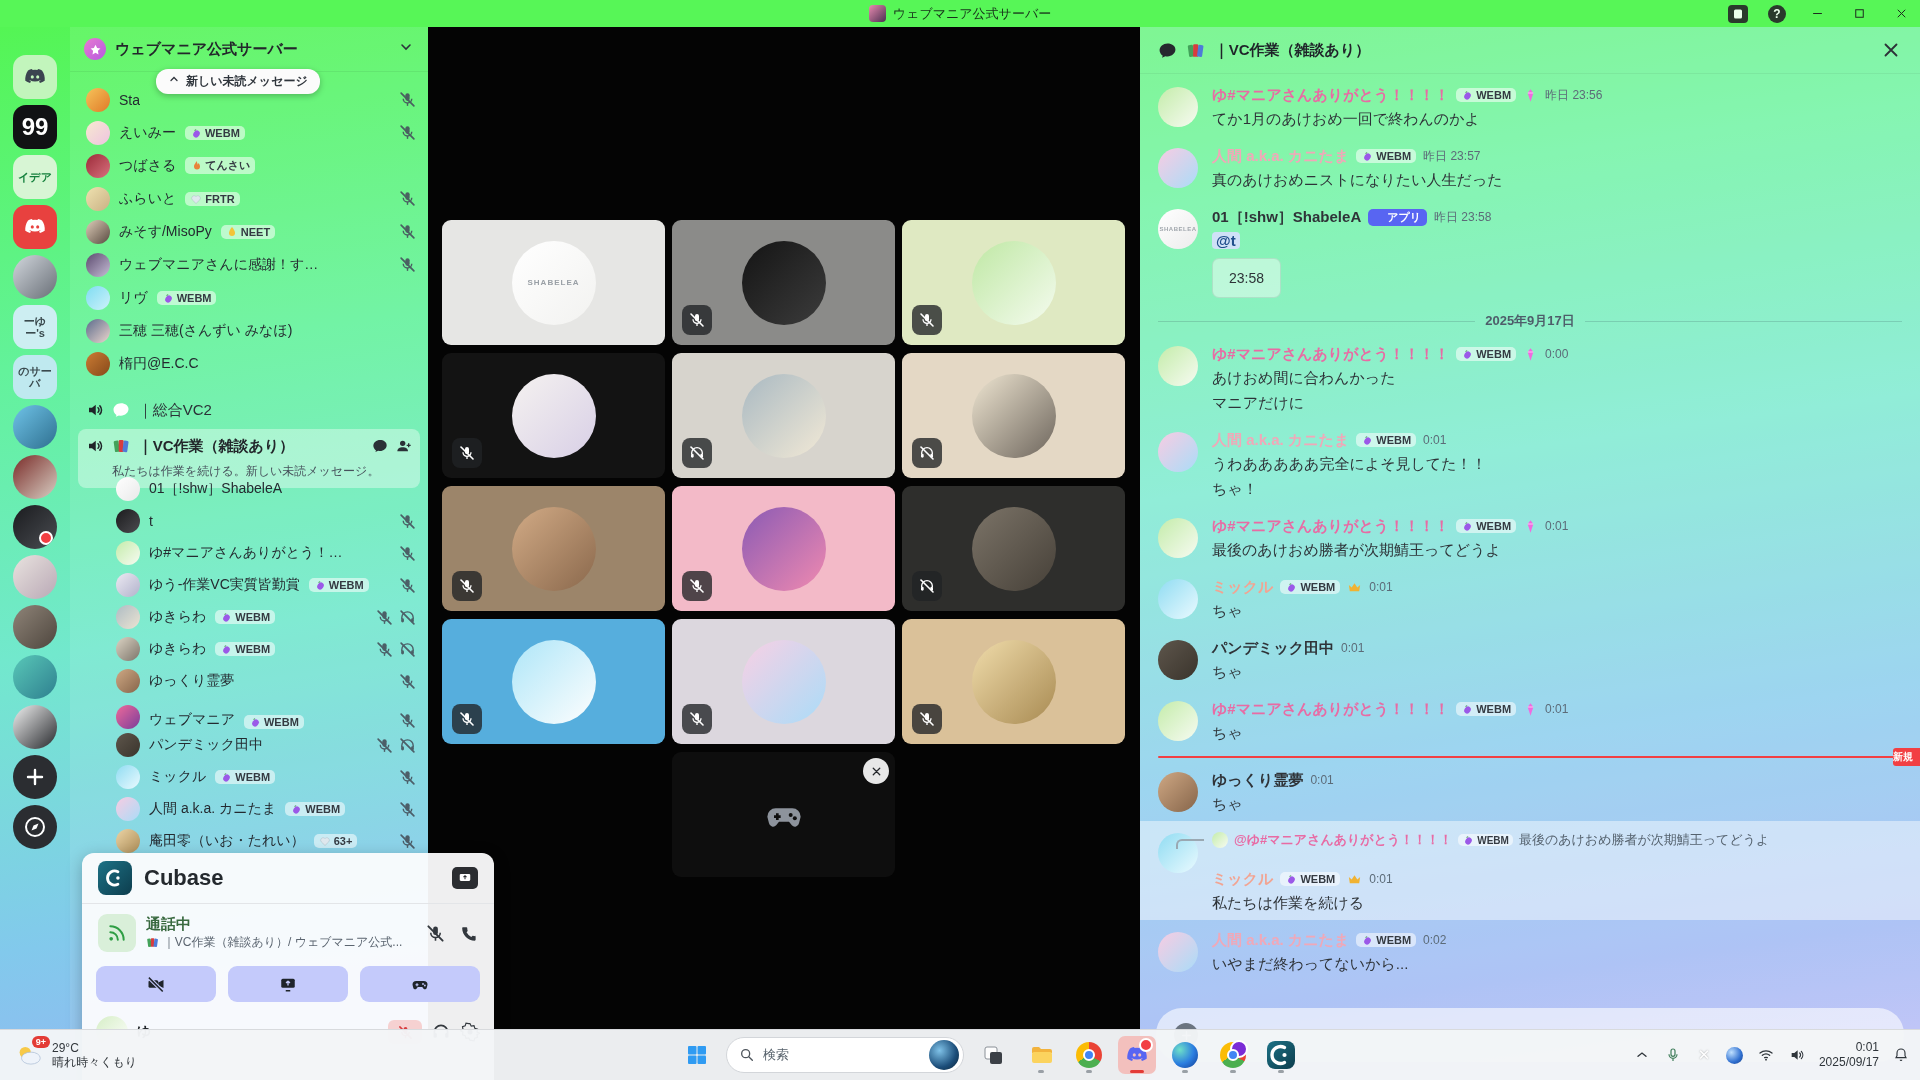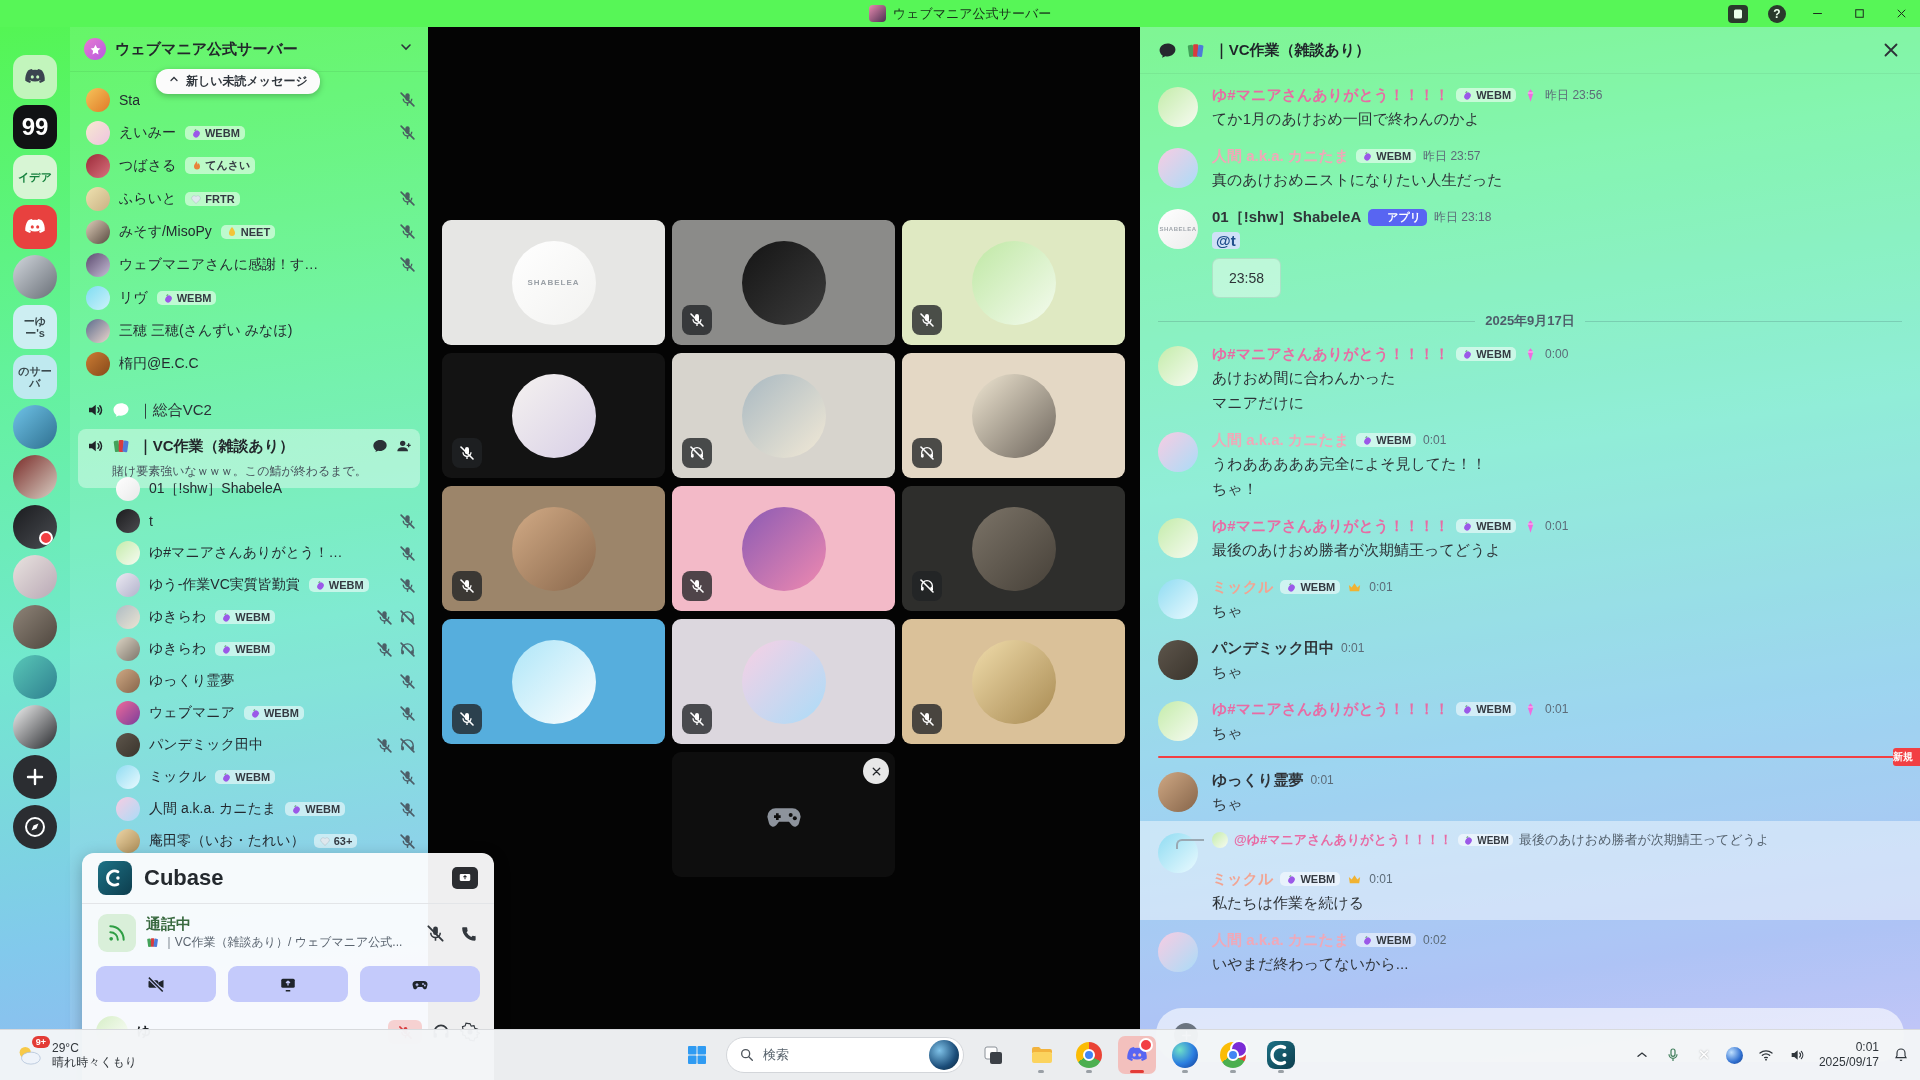--- a/index.html
+++ b/index.html
@@ -435,21 +435,21 @@
             <span style="flex:1;white-space:nowrap;overflow:hidden">｜VC作業（雑談あり）</span>
             <span class="mini"><svg viewBox="0 0 24 24">
                 <path d="M12 3C6.5 3 2 6.9 2 11.7c0 2.8 1.6 5.3 4 6.9L5 21l4.3-1.8c.9.2 1.8.3 2.7.3 5.5 0 10-3.9 10-8.7S17.5 3 12 3z" fill="currentColor"></path>
               </svg></span>
             <span class="mini"><svg viewBox="0 0 24 24">
                 <circle cx="10" cy="8" r="4" fill="currentColor"></circle>
                 <path d="M2 20c0-4 3.6-6 8-6s8 2 8 6z" fill="currentColor"></path>
                 <path d="M19 8v6M16 11h6" stroke="currentColor" stroke-width="2"></path>
               </svg></span>
           </div>
-          <div class="desc">賭け要素強いなｗｗｗ。この鯖が終わるまで。</div>
+          <div class="desc">私たちは作業を続ける。新しい未読メッセージ。</div>
         </div>
       <div class="mlist" id="vcMembers" style="top: 446px; padding-left: 30px;">
           <div class="mrow" style="height: 32px;">
             <span class="av" style="background:linear-gradient(135deg,#ffffff,#e9e9e9)"></span>
             <span class="nm">01［!shw］ShabeleA</span>
             <span class="sp"></span>
             <span class="micwrap"></span>
           </div>
           <div class="mrow" style="height: 32px;">
             <span class="av" style="background:linear-gradient(135deg,#1b1b1d,#4c4c50)"></span>
@@ -555,21 +555,21 @@
             <span class="sp"></span>
             <span class="micwrap">
               <span class="mic-ic"><svg viewBox="0 0 24 24">
                   <rect x="9" y="3" width="6" height="11" rx="3" fill="currentColor"></rect>
                   <path d="M6 11a6 6 0 0 0 12 0" fill="none" stroke="currentColor" stroke-width="2"></path>
                   <path d="M12 17v4" stroke="currentColor" stroke-width="2"></path>
                   <path d="M3 3l18 18" stroke="currentColor" stroke-width="2.4" stroke-linecap="round"></path>
                 </svg></span>
             </span>
           </div>
-          <div class="mrow" style="height: 32px;">
+          <div class="mrow" style="height: 32px; align-items: flex-end;">
             <span class="av" style="background:linear-gradient(135deg,#ef6a9a,#7a3d9a)"></span>
             <span class="nm">ウェブマニア</span>
             <span class="badge-pill">
               <svg viewBox="0 0 24 24">
                 <ellipse cx="13" cy="14" rx="6" ry="7.5" fill="#9b59e8" transform="rotate(35 13 14)"></ellipse>
                 <path d="M8.5 7.5c.8-2 2.6-3.2 4.8-3.3-1.8 1-2.2 2-2.1 3.3z" fill="#3f8f4f"></path>
               </svg>
               <span>WEBM</span>
             </span>
             <span class="sp"></span>
@@ -958,21 +958,21 @@
           <div class="msg">
             <span class="mav" style="background:linear-gradient(135deg,#ffffff,#ececec)">
               <span class="logotext">SHABELEA</span>
             </span>
             <div class="mbody"><div class="nrow">
                 <span class="mname" style="color:#2f3338">01［!shw］ShabeleA</span>
                 <span class="appbadge">
                   <svg viewBox="0 0 24 24" style="width:10px;height:10px">ath d="M5 12l5 5 9-10" fill="none" stroke="#fff" stroke-width="3" stroke-linecap="round"/&gt;</svg>
                   <span>アプリ</span>
                 </span>
-                <span class="mtime">昨日 23:18</span>
+                <span class="mtime">昨日 23:58</span>
               </div><div class="mline"><span class="mention">@t</span></div><div class="embed">23:58</div></div>
           </div>
           <div class="datediv">
             <span>2025年9月17日</span>
           </div>
           <div class="msg">
             <span class="mav" style="background:linear-gradient(135deg,#c4ecaa,#f7fbf2)"></span>
             <div class="mbody">
               <div class="nrow">
                 <span class="mname" style="color:#e86ba4">ゆ#マニアさんありがとう！！！！</span>

